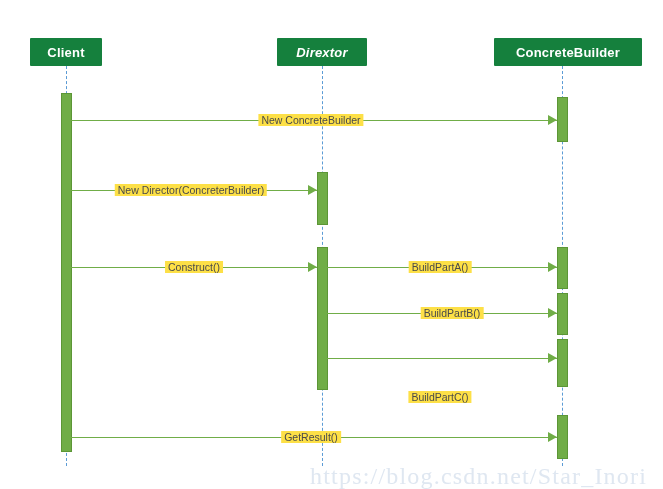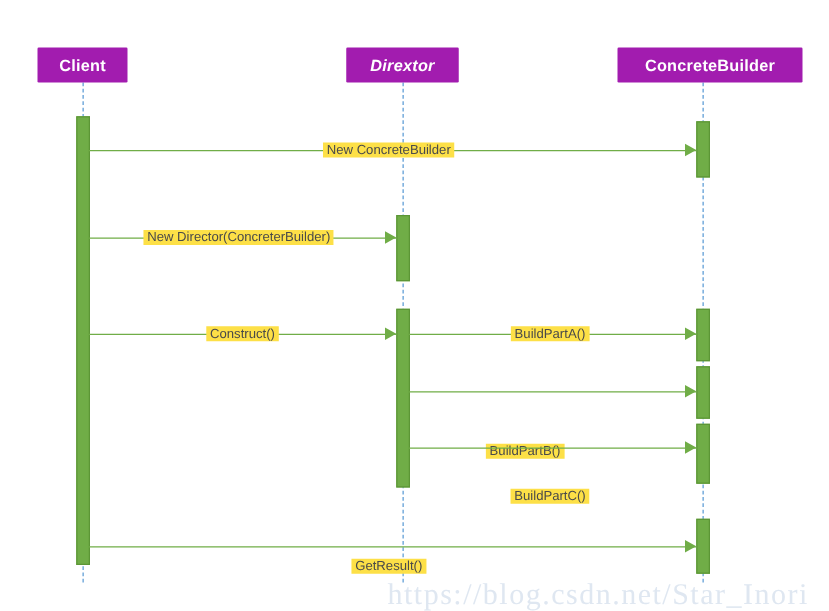--- a/index.html
+++ b/index.html
@@ -14,21 +14,21 @@
     position: relative;
     width: 663px;
     height: 489px;
     background: #ffffff;
     overflow: hidden;
   }
   
   .participant {
     position: absolute;
     box-sizing: border-box;
-    background: #a21caf;
+    background: #15803d;
     color: #ffffff;
     font-size: 13px;
     font-weight: bold;
     letter-spacing: 0.2px;
     display: flex;
     align-items: center;
     justify-content: center;
     height: 28px;
     border-radius: 1px;
   }
@@ -111,27 +111,27 @@
       <div class="arrowhead" style="left: 308px; top: 185px;"></div>
       <div class="msg-label" style="left: 191px; top: 190px;">New Director(ConcreterBuilder)</div>
       <div class="message" style="left: 71px; top: 267px; width: 246px;"></div>
       <div class="arrowhead" style="left: 308px; top: 262px;"></div>
       <div class="msg-label" style="left: 194px; top: 267px;">Construct()</div>
       <div class="message" style="left: 327px; top: 267px; width: 230px;"></div>
       <div class="arrowhead" style="left: 548px; top: 262px;"></div>
       <div class="msg-label" style="left: 440px; top: 267px;">BuildPartA()</div>
       <div class="message" style="left: 327px; top: 313px; width: 230px;"></div>
       <div class="arrowhead" style="left: 548px; top: 308px;"></div>
-      <div class="msg-label" style="left: 420px; top: 313px; margin-top: 48px;">BuildPartB()</div>
+      <div class="msg-label" style="left: 452px; top: 313px;">BuildPartB()</div>
       <div class="message" style="left: 327px; top: 358px; width: 230px;"></div>
       <div class="arrowhead" style="left: 548px; top: 353px;"></div>
       <div class="msg-label" style="left: 440px; top: 358px; margin-top: 39px;">BuildPartC()</div>
       <div class="message" style="left: 71px; top: 437px; width: 486px;"></div>
       <div class="arrowhead" style="left: 548px; top: 432px;"></div>
-      <div class="msg-label" style="left: 311px; top: 437px; margin-top: 16px;">GetResult()</div>
+      <div class="msg-label" style="left: 311px; top: 437px;">GetResult()</div>
     </div>
 
   <div id="participants">
       <div class="participant" style="left: 30px; width: 72px; top: 38px;">Client</div>
       <div class="participant" style="left: 277px; width: 90px; top: 38px; font-style: italic;">Dirextor</div>
       <div class="participant" style="left: 494px; width: 148px; top: 38px;">ConcreteBuilder</div>
     </div>
 
   <div class="watermark" style="left: 310px; top: 463px;">https://blog.csdn.net/Star_Inori</div>
 

